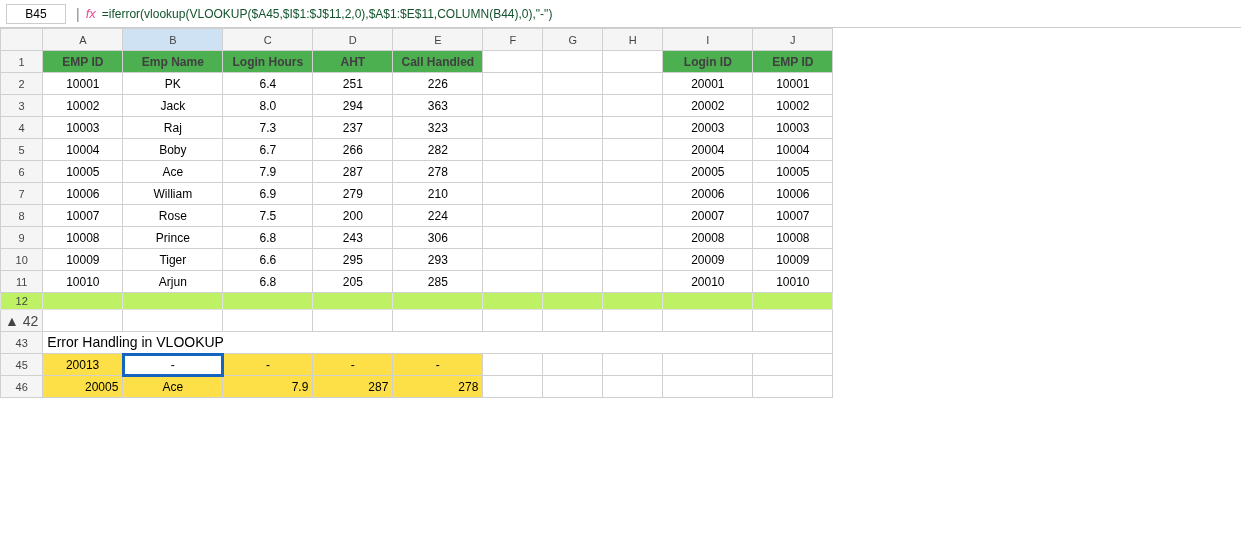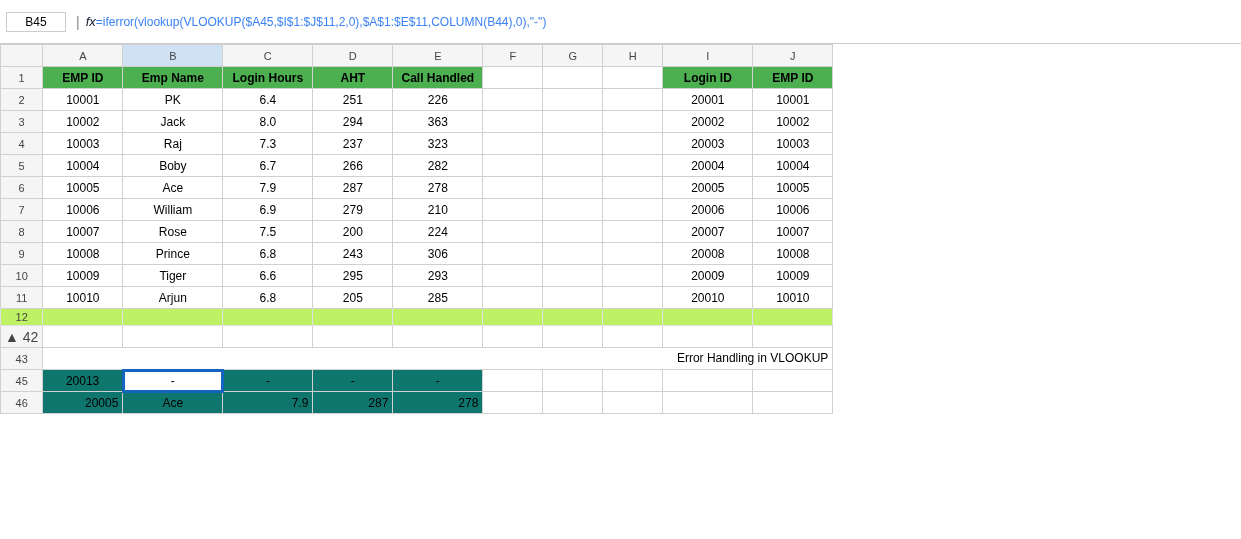--- a/index.html
+++ b/index.html
@@ -4,48 +4,48 @@
   <style>
     * { box-sizing: border-box; margin: 0; padding: 0; }
     body { font-family: Arial, sans-serif; font-size: 12px; background: #fff; overflow: hidden; }
     
     .formula-bar {
       display: flex;
       align-items: center;
       border-bottom: 1px solid #ccc;
       padding: 3px 6px;
       background: #fff;
-      height: 44px;
+      height: 28px;
     }
     
     .cell-ref {
       width: 60px;
       border: 1px solid #ccc;
       padding: 2px 4px;
       font-size: 12px;
       text-align: center;
       margin-right: 4px;
     }
     
     .formula-divider {
       color: #888;
       margin: 0 6px;
       font-size: 14px;
     }
     
     .fx-label {
-      color: #0f172a;
+      color: #ec4899;
       font-style: italic;
-      margin-right: 0;
+      margin-right: 6px;
       font-size: 13px;
     }
     
     .formula-text {
       font-size: 12px;
-      color: #3b82f6;
+      color: #14532d;
     }
     
     .spreadsheet-container {
       overflow: auto;
       height: calc(100vh - 28px);
     }
     
     table {
       border-collapse: collapse;
       table-layout: fixed;
@@ -87,33 +87,33 @@
     }
     
     .corner-header {
       background: #f5f5f5;
       border: 1px solid #d0d0d0;
     }
     
     
     .green-header {
       background: #4caf50;
-      color: #000000;
+      color: #404040;
       font-weight: bold;
     }
     
     
     .data-cell {
       background: #fff;
       color: #000;
     }
     
     
     .yellow-cell {
-      background: #0f766e;
+      background: #fde047;
     }
     
     
     .active-cell {
       background: #fff;
       outline: 2px solid #1565c0;
       outline-offset: -2px;
     }
     
     .col-A { width: 80px; }
@@ -121,23 +121,23 @@
     .col-C { width: 90px; }
     .col-D { width: 80px; }
     .col-E { width: 90px; }
     .col-F { width: 60px; }
     .col-G { width: 60px; }
     .col-H { width: 60px; }
     .col-I { width: 90px; }
     .col-J { width: 80px; }
     
     .section-label {
-      text-align: right;
+      text-align: left;
       padding-left: 4px;
-      font-size: 12px;
+      font-size: 14px;
     }
   </style>
 </head>
 <body>
 
 <div class="formula-bar" data-name="formula-bar">
   <input class="cell-ref" data-name="cell-reference" value="B45" readonly="" style="">
   <span class="formula-divider" data-name="formula-divider">|</span>
   <span class="fx-label" data-name="fx-label">fx</span>
   <span class="formula-text" data-name="formula-text">=iferror(vlookup(VLOOKUP($A45,$I$1:$J$11,2,0),$A$1:$E$11,COLUMN(B44),0),"-")</span>

